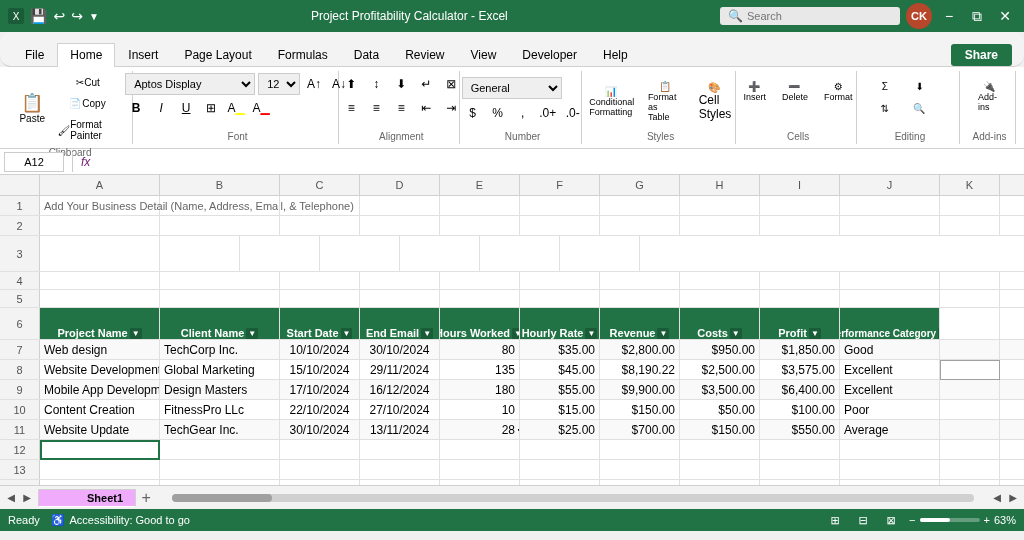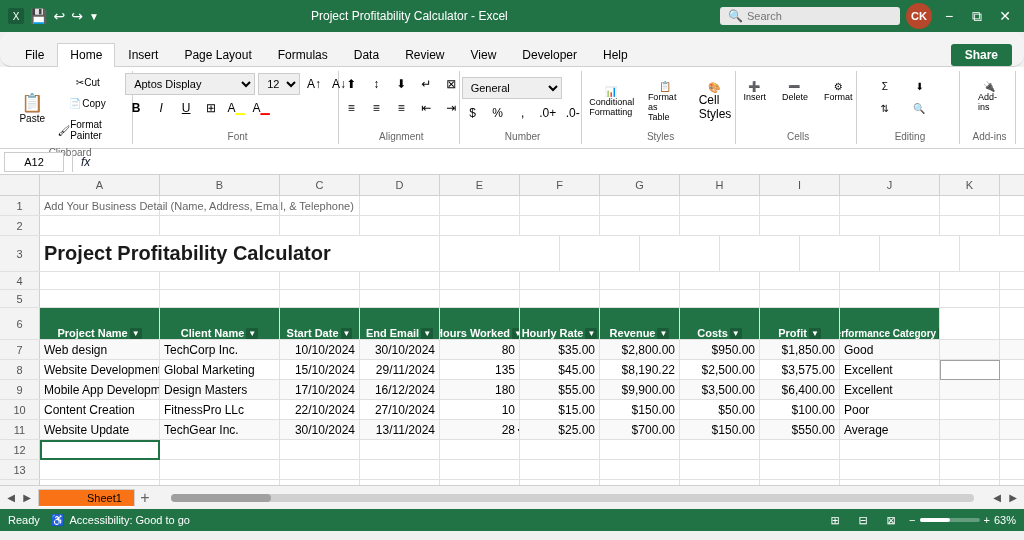--- a/index.html
+++ b/index.html
@@ -29,37 +29,37 @@
     .font-size-input { width: 32px; font-size: 11px; height: 22px; border: 1px solid #ccc; text-align: center; }
     .small-btn { width: 22px; height: 22px; display: flex; align-items: center; justify-content: center; cursor: pointer; border: 1px solid transparent; border-radius: 2px; font-size: 12px; }
 
     .align-section { display: flex; flex-direction: column; gap: 2px; }
     .number-select { font-size: 11px; height: 22px; border: 1px solid #ccc; padding: 0 4px; width: 100px; }
 
     
     .formula-bar { display: flex; align-items: center; height: 26px; background: white; border-bottom: 1px solid #d0d0d0; padding: 0 4px; gap: 4px; }
     .cell-ref { width: 60px; height: 20px; border: 1px solid #ccc; font-size: 11px; text-align: center; padding: 0 4px; }
     .formula-divider { width: 1px; height: 20px; background: #ccc; margin: 0 4px; }
-    .fx-label { font-size: 12px; font-style: italic; color: #0f172a; }
+    .fx-label { font-size: 12px; font-style: italic; color: #701a75; }
     .formula-input { flex: 1; border: none; outline: none; font-size: 12px; }
 
     
     .spreadsheet-container { display: flex; flex-direction: column; height: calc(540px - 32px - 30px - 82px - 26px - 40px - 22px); background: white; }
 
     
     .col-header-row { display: flex; background: #f3f3f3; border-bottom: 1px solid #d0d0d0; position: sticky; top: 0; z-index: 10; }
     .row-header { width: 40px; min-width: 40px; border-right: 1px solid #d0d0d0; background: #f3f3f3; }
     .col-header { text-align: center; font-size: 11px; color: #555; border-right: 1px solid #d0d0d0; height: 20px; display: flex; align-items: center; justify-content: center; cursor: pointer; }
     .grid-row { display: flex; border-bottom: 1px solid #e0e0e0; min-height: 20px; }
     .row-num { width: 40px; min-width: 40px; text-align: center; font-size: 11px; color: #555; background: #f3f3f3; border-right: 1px solid #d0d0d0; display: flex; align-items: center; justify-content: center; cursor: pointer; }
     .cell { border-right: 1px solid #e0e0e0; font-size: 12px; display: flex; align-items: center; overflow: hidden; white-space: nowrap; padding: 0 4px; min-height: 20px; }
     .cell.selected { border: 2px solid #217346; }
     .cell.header-cell { background: #217346; color: white; font-weight: bold; justify-content: center; font-size: 11px; align-items: flex-end; }
     .cell.right { justify-content: flex-end; }
-    .cell.center { justify-content: flex-end; }
+    .cell.center { justify-content: center; }
 
     
     .c-a { width: 120px; min-width: 120px; }
     .c-b { width: 120px; min-width: 120px; }
     .c-c { width: 80px; min-width: 80px; }
     .c-d { width: 80px; min-width: 80px; }
     .c-e { width: 80px; min-width: 80px; }
     .c-f { width: 80px; min-width: 80px; }
     .c-g { width: 80px; min-width: 80px; }
     .c-h { width: 80px; min-width: 80px; }
@@ -69,21 +69,21 @@
     .c-l { width: 60px; min-width: 60px; }
 
     
     .title-row-cell { font-size: 20px; font-weight: bold; color: #1a1a1a; }
 
     
     .status-bar { background: #217346; color: white; height: 22px; display: flex; align-items: center; padding: 0 8px; font-size: 11px; justify-content: space-between; }
     .status-bar-right { display: flex; align-items: center; gap: 8px; }
     .status-btn { width: 20px; height: 16px; display: flex; align-items: center; justify-content: center; cursor: pointer; }
     .sheet-tab { padding: 2px 12px; font-size: 11px; cursor: pointer; border: 1px solid #d0d0d0; background: white; border-bottom: none; }
-    .sheet-tab.active { background: #f97316; border-bottom: 1px solid white; font-weight: normal; padding-left: 48px; }
+    .sheet-tab.active { background: #f0abfc; border-bottom: 1px solid white; font-weight: bold; padding-left: 48px; }
     .add-sheet-btn { width: 20px; height: 20px; display: flex; align-items: center; justify-content: center; cursor: pointer; font-size: 16px; color: #666; }
     .filter-arrow { font-size: 8px; background: #1a5c37; color: white; padding: 1px 2px; border-radius: 1px; margin-left: 2px; }
 
     .share-btn { background: #217346; color: white; border: none; padding: 4px 14px; font-size: 12px; cursor: pointer; border-radius: 3px; font-weight: bold; }
 
     .search-box { display: flex; align-items: center; background: #e8e8e8; border-radius: 3px; padding: 2px 8px; width: 180px; gap: 4px; }
     .search-box input { background: transparent; border: none; outline: none; font-size: 11px; width: 140px; }
 
     .avatar { width: 26px; height: 26px; border-radius: 50%; background: #b7472a; color: white; display: flex; align-items: center; justify-content: center; font-size: 11px; font-weight: bold; }
     .h-scroll { flex: 1; height: 8px; background: #d0d0d0; border-radius: 4px; margin: 0 8px; }
@@ -337,23 +337,20 @@
     <div class="cell c-g"></div>
     <div class="cell c-h"></div>
     <div class="cell c-i"></div>
     <div class="cell c-j"></div>
     <div class="cell c-k"></div>
     <div class="cell c-l"></div>
   </div>
 
   <div class="grid-row" style="min-height:36px;">
     <div class="row-num">3</div>
-    <div class="cell c-a title-row-cell" style="font-size:20px;font-weight:bold;overflow:visible;white-space:nowrap;min-width:400px;">
-      <span>Project Profitability Calculator</span>
-    </div>
     <div class="cell c-b"></div>
     <div class="cell c-c"></div>
     <div class="cell c-d"></div>
     <div class="cell c-e"></div>
     <div class="cell c-f"></div>
     <div class="cell c-g"></div>
     <div class="cell c-h"></div>
 
   </div>
 

